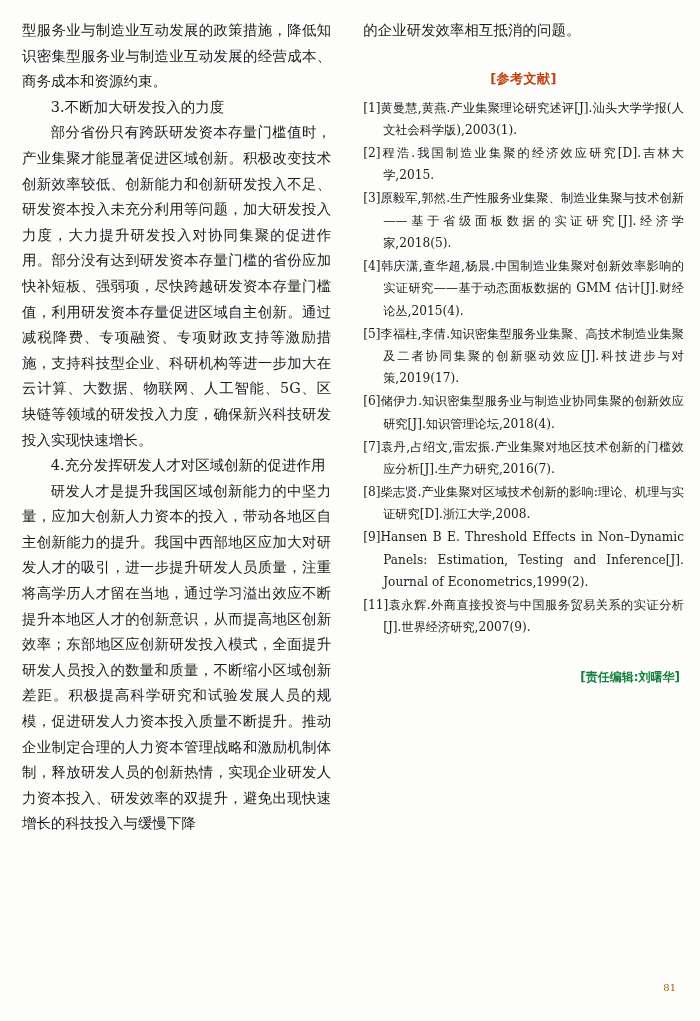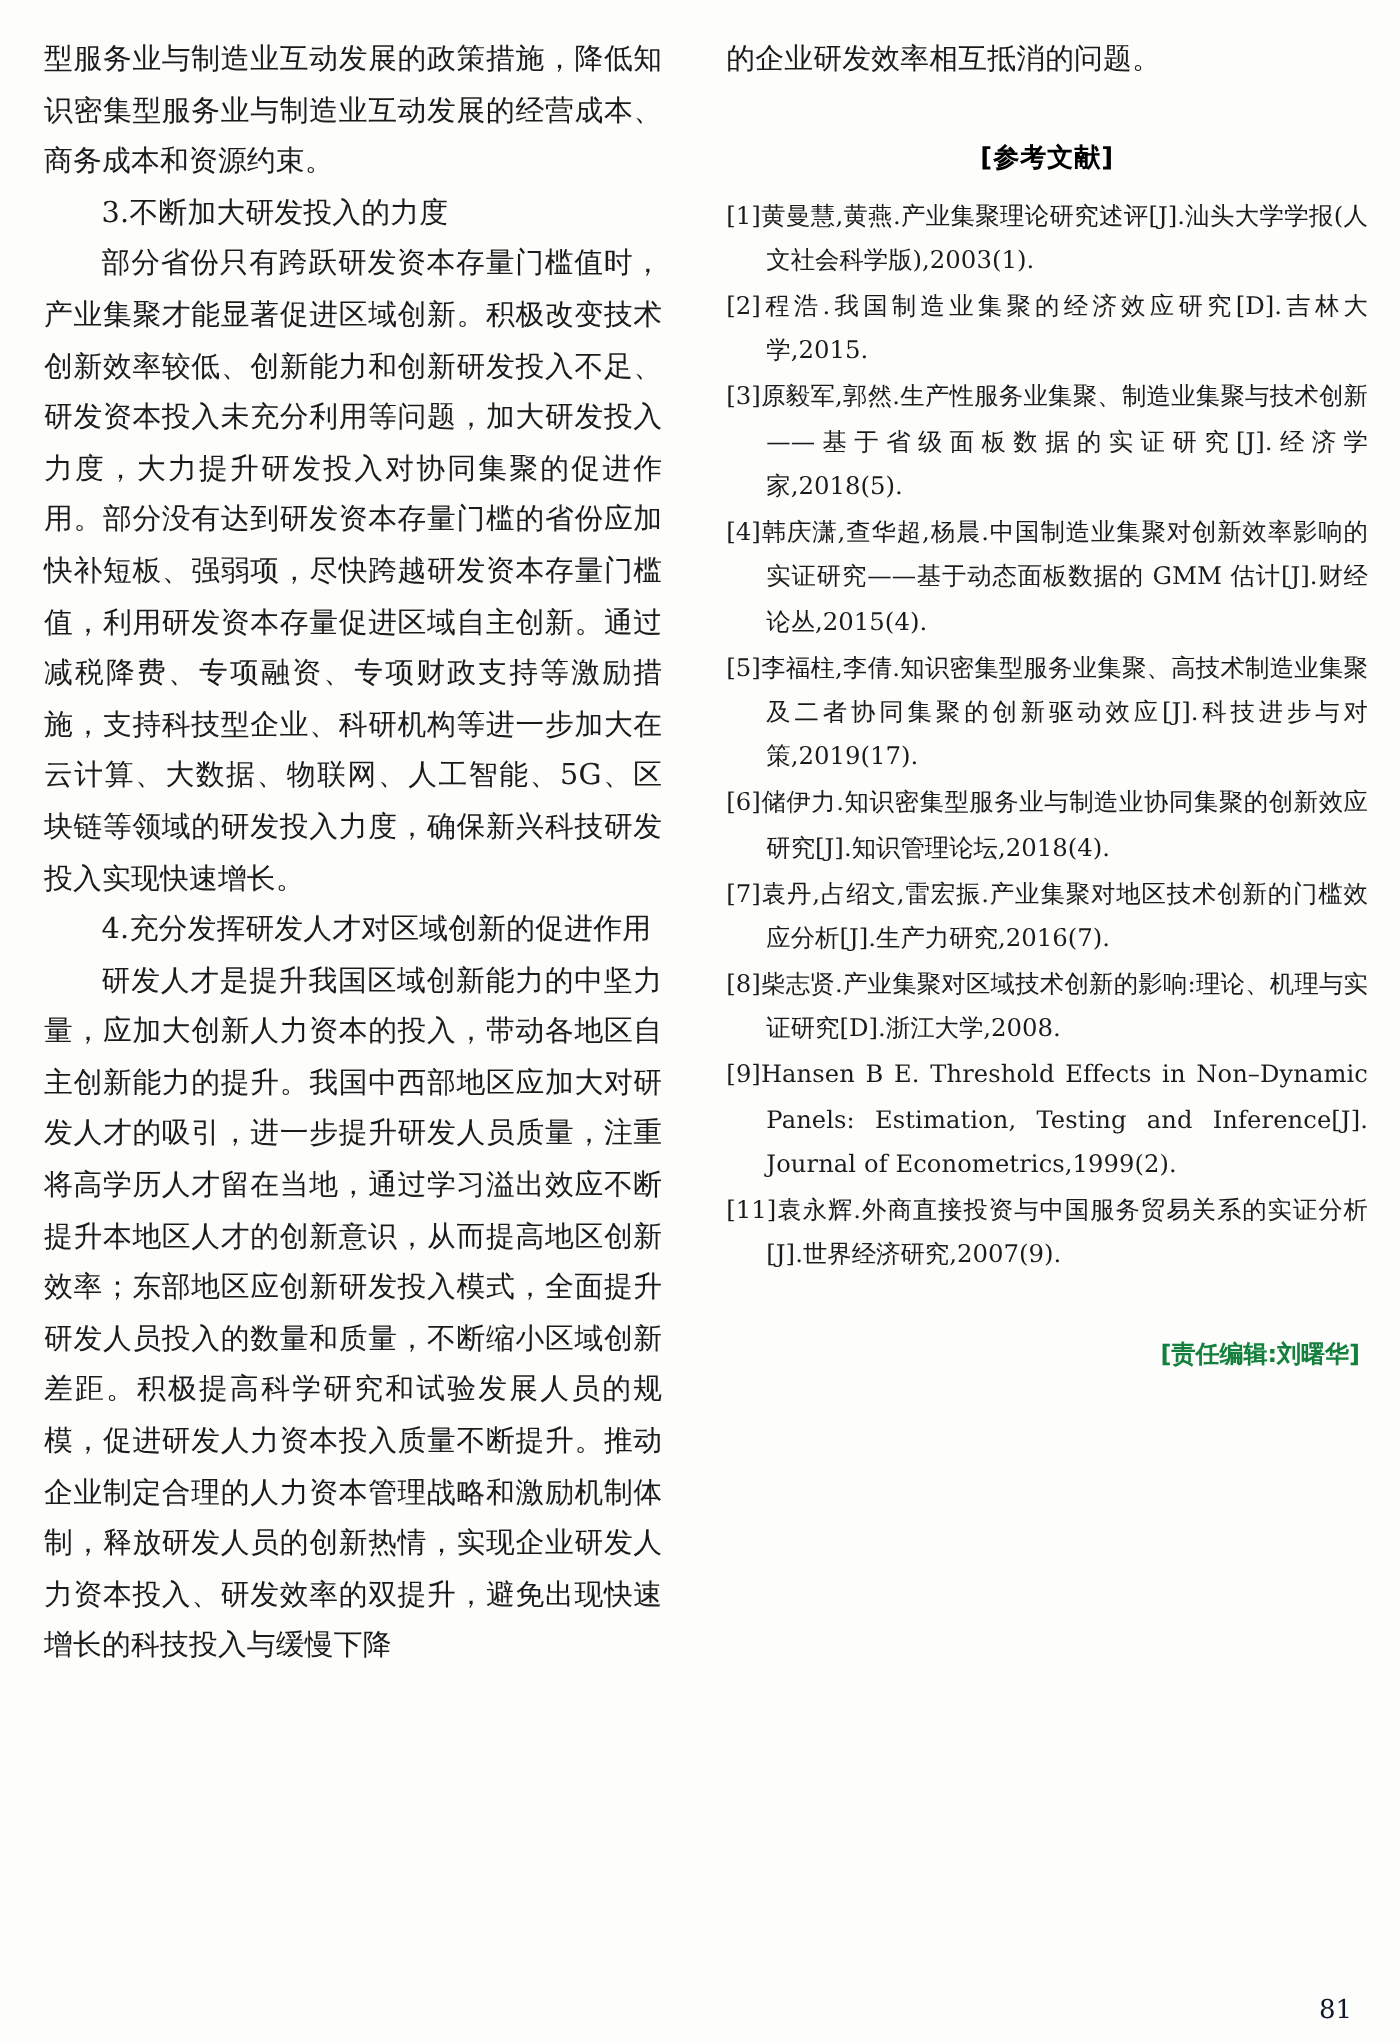--- a/index.html
+++ b/index.html
@@ -53,21 +53,21 @@
   .body-p.cont { text-indent: 0; }
 
   
   .ref-header {
     text-align: center;
     font-family: "DejaVu Sans", "Liberation Sans", sans-serif;
     font-weight: bold;
     font-size: 13px;
     margin: 26px 0 9px 0;
     letter-spacing: 0.5px;
-    color: #000000;
+    color: #c2410c;
   }
   .ref-list {
     margin: 0;
     padding: 0;
     list-style: none;
   }
   .ref-item {
     font-family: "DejaVu Serif", "Liberation Serif", serif;
     font-size: 12.2px;
     line-height: 22.4px;
@@ -89,24 +89,24 @@
     font-family: "DejaVu Sans", "Liberation Sans", sans-serif;
     font-weight: bold;
     font-size: 12px;
     color: #15803d;
     padding-right: 4px;
   }
 
   .page-number {
     position: absolute;
     right: 24px;
-    bottom: 8px;
+    bottom: 28px;
     font-family: "DejaVu Serif", "Liberation Serif", serif;
-    font-size: 13px;
-    color: #0f172a;
+    font-size: 10px;
+    color: #a16207;
   }
 </style>
 </head>
 <body>
 
 <div class="page">
 
   <div class="columns">
 
     <div class="col col-left">

